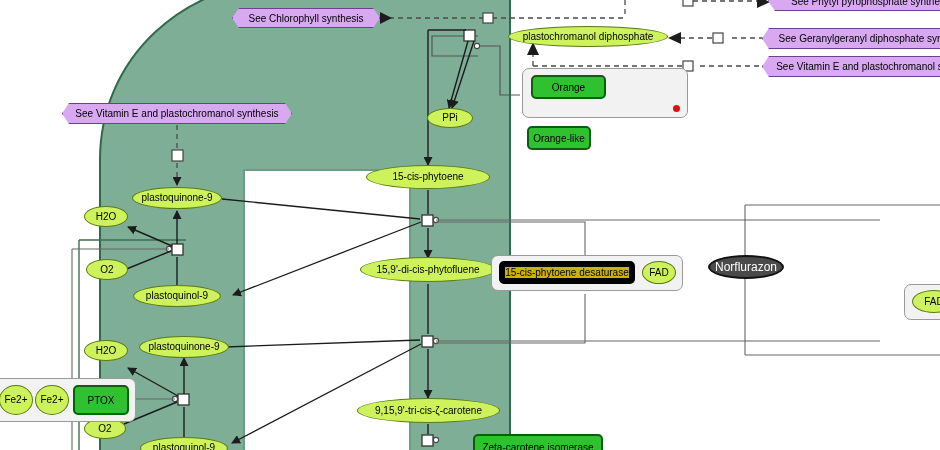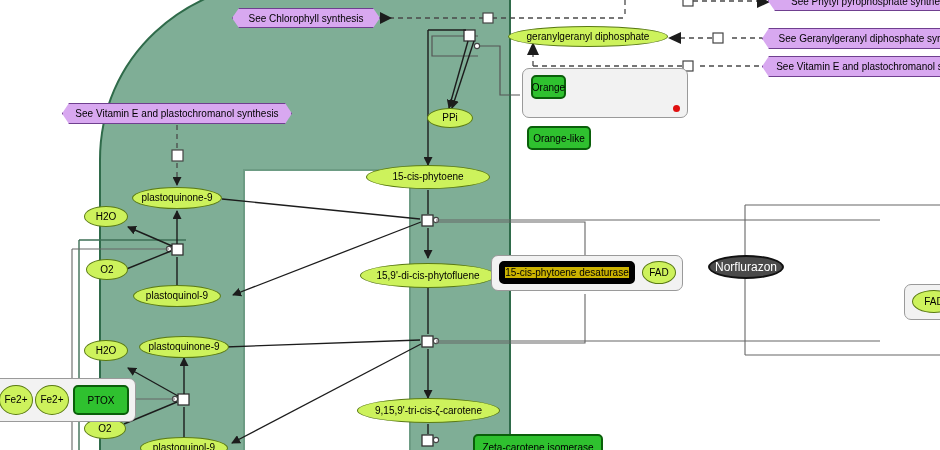--- a/index.html
+++ b/index.html
@@ -165,48 +165,48 @@
   <div class="node seelink" style="left:232px;top:8px;width:148px;height:20px;">See Chlorophyll synthesis</div>
 
   <div class="node seelink" style="left:62px;top:103px;width:230px;height:21px;">See Vitamin E and plastochromanol synthesis</div>
 
   <div class="node seelink cut" style="left:768px;top:-9px;width:200px;height:20px;">See Phytyl pyrophosphate synthes</div>
 
   <div class="node seelink cut" style="left:762px;top:28px;width:200px;height:21px;">See Geranylgeranyl diphosphate synt</div>
 
   <div class="node seelink cut" style="left:762px;top:56px;width:200px;height:21px;">See Vitamin E and plastochromanol sy</div>
 
-  <div class="node metab" style="left:508px;top:26px;width:160px;height:21px;">geranylgeranyl diphosphate</div>
+  <div class="node metab" style="left:508px;top:26px;width:160px;height:21px;">plastochromanol diphosphate</div>
 
   <div class="node metab" style="left:427px;top:108px;width:46px;height:20px;">PPi</div>
 
   <div class="node metab" style="left:366px;top:165px;width:124px;height:24px;">15-cis-phytoene</div>
 
-  <div class="node metab" style="left:360px;top:257px;width:136px;height:25px;margin-top:6px;">15,9'-di-cis-phytofluene</div>
+  <div class="node metab" style="left:360px;top:257px;width:136px;height:25px;">15,9'-di-cis-phytofluene</div>
 
   <div class="node metab" style="left:357px;top:398px;width:143px;height:25px;">9,15,9'-tri-cis-ζ-carotene</div>
 
   <div class="node metab" style="left:132px;top:187px;width:90px;height:22px;">plastoquinone-9</div>
 
   <div class="node metab" style="left:133px;top:285px;width:88px;height:22px;">plastoquinol-9</div>
 
   <div class="node metab" style="left:139px;top:336px;width:90px;height:22px;">plastoquinone-9</div>
 
   <div class="node metab cut" style="left:140px;top:437px;width:88px;height:22px;">plastoquinol-9</div>
 
   <div class="node metab" style="left:84px;top:206px;width:44px;height:21px;">H2O</div>
 
   <div class="node metab" style="left:84px;top:340px;width:44px;height:21px;">H2O</div>
 
   <div class="node metab" style="left:86px;top:259px;width:42px;height:21px;">O2</div>
 
   <div class="node metab" style="left:84px;top:418px;width:42px;height:21px;">O2</div>
 
   <div class="complex" style="position:absolute;left:522px;top:68px;width:164px;height:48px;">
-    <div class="node protein" style="left:8px;top:6px;width:35px;height:24px;">Orange</div>
+    <div class="node protein" style="left:8px;top:6px;width:75px;height:24px;">Orange</div>
     <div class="reddot" style="right:7px;bottom:5px;"></div>
   </div>
 
   <div class="node protein" style="left:527px;top:126px;width:64px;height:24px;">Orange-like</div>
 
   <div class="complex" style="position:absolute;left:491px;top:255px;width:190px;height:34px;">
     <div class="node enzyme" style="left:7px;top:5px;width:136px;height:23px;">15-cis-phytoene desaturase</div>
     <div class="node metab" style="left:150px;top:5px;width:34px;height:23px;">FAD</div>
   </div>
 

